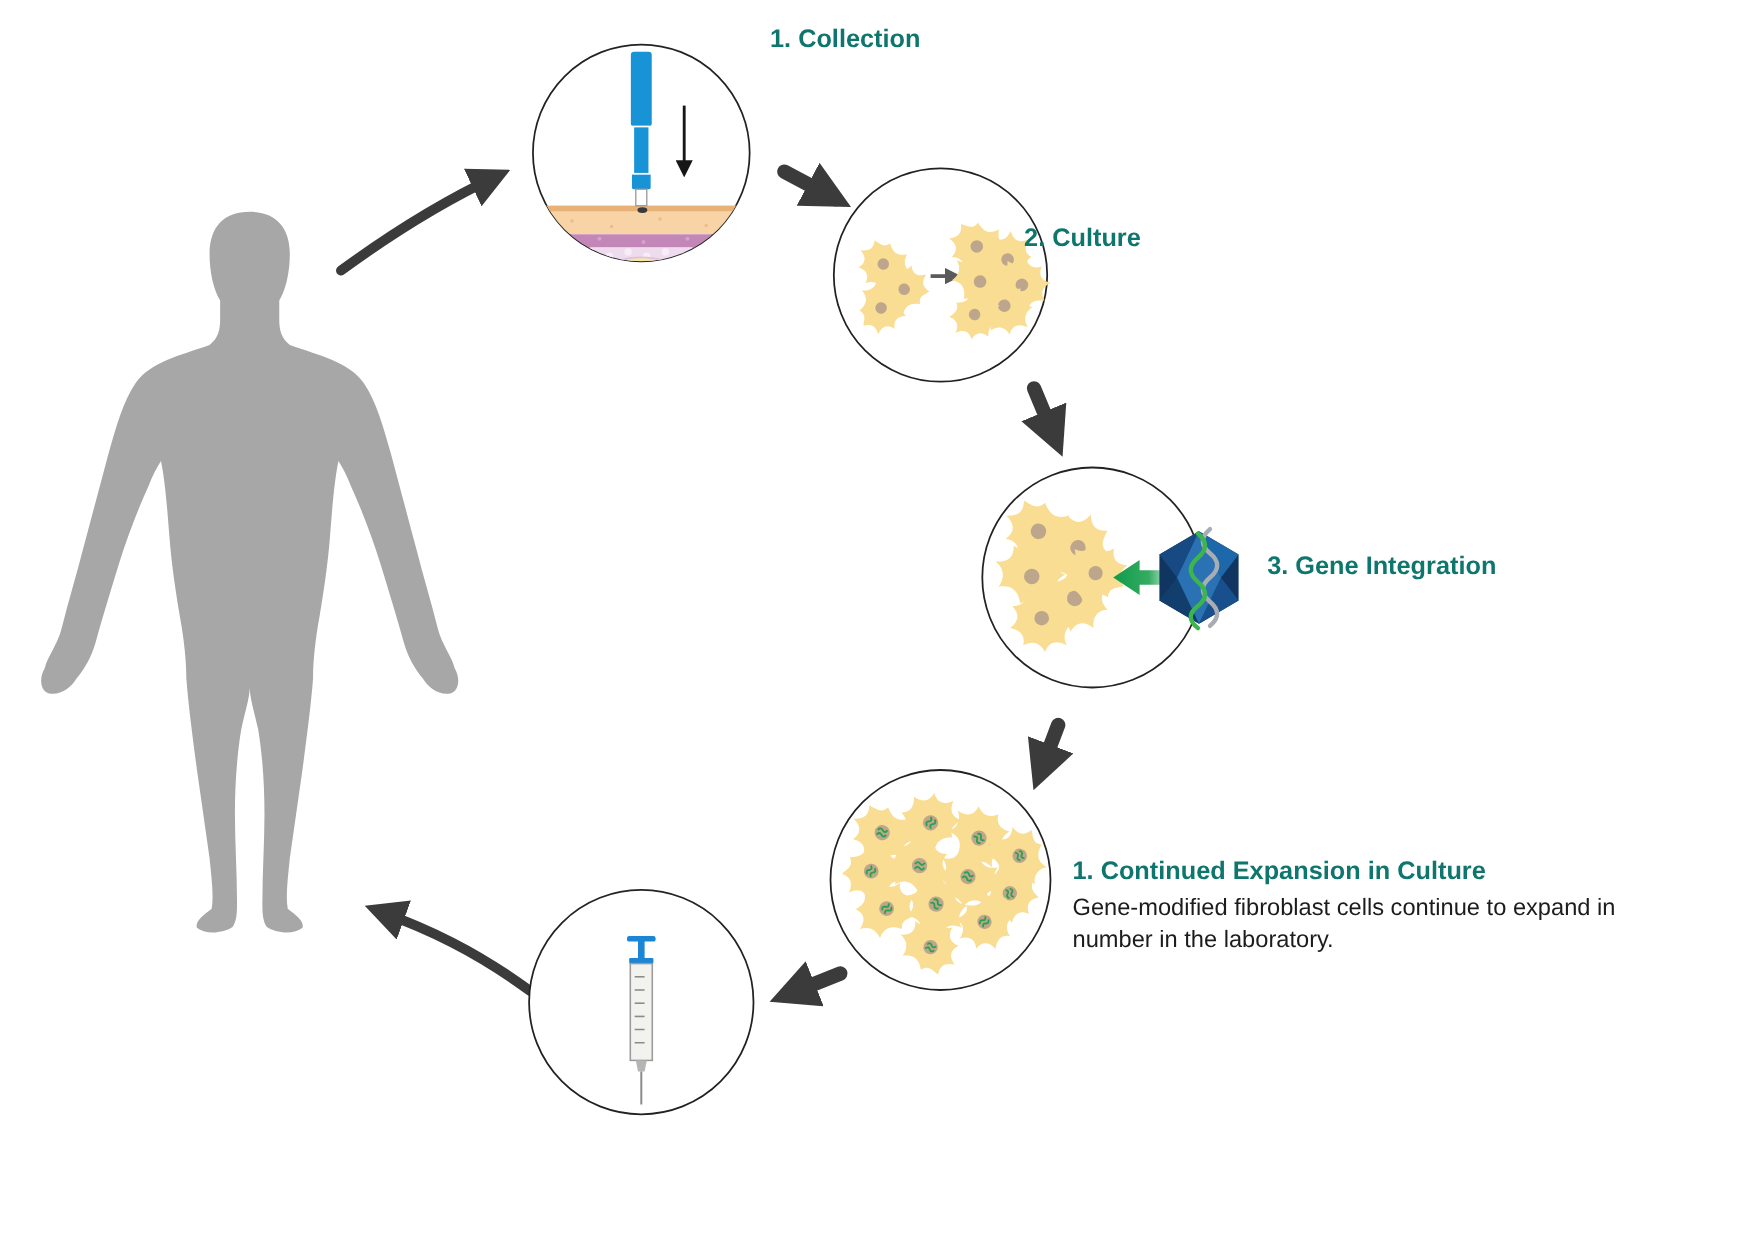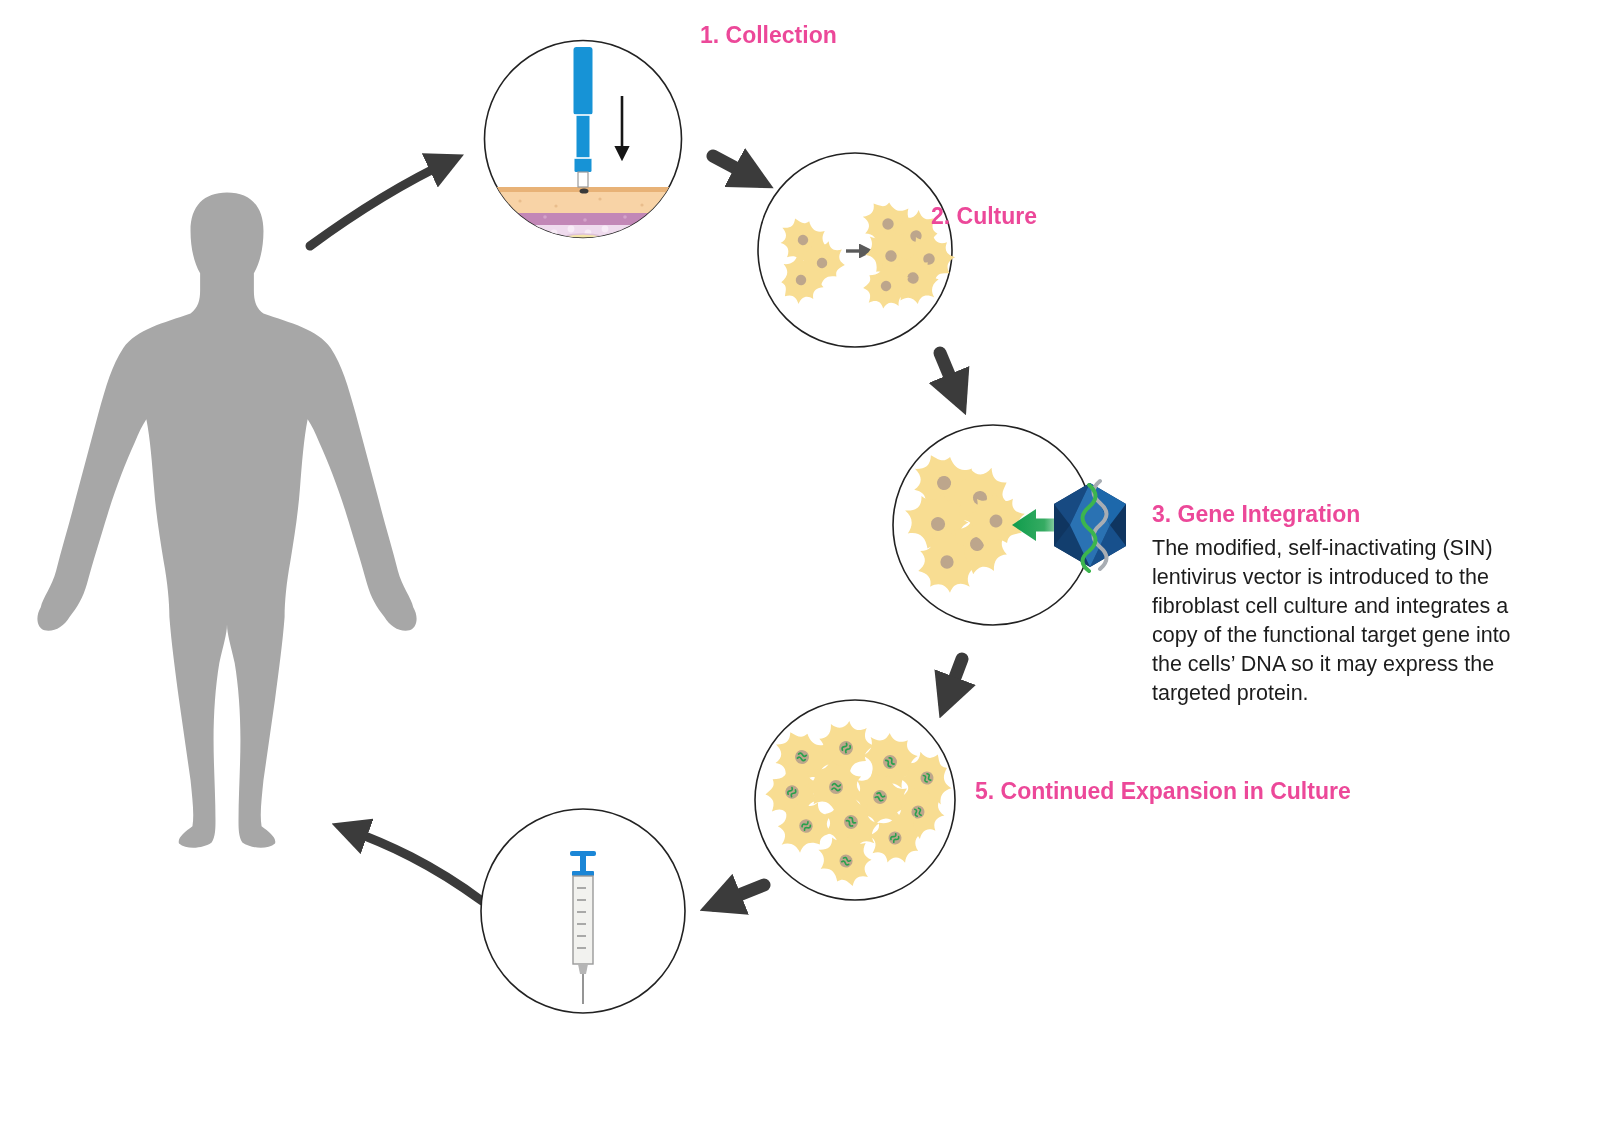--- a/index.html
+++ b/index.html
@@ -2,21 +2,21 @@
 <html><head>
 <meta charset="utf-8">
 <style>
   html,body{margin:0;padding:0;}
   body{
     width:1600px;height:1123px;background:#ffffff;position:relative;overflow:hidden;
     font-family:"Liberation Sans", sans-serif;
   }
   #diagram-canvas{position:absolute;left:0;top:0;}
   .step{position:absolute;color:#1c1c1c;}
-  .step-title{font-weight:bold;color:#ec4899;font-size:23px;line-height:28px;margin-bottom:6px;}
+  .step-title{font-weight:bold;color:#0f766e;font-size:23px;line-height:28px;margin-bottom:6px;}
   .step-desc{font-size:21.5px;line-height:29px;white-space:pre-line;}
   .s1{left:700px;top:21px;width:800px;}
   .s2{left:931px;top:202px;width:590px;}
   .s3{left:1152px;top:477px;width:410px;margin-top:23px;}
   .s4{left:975px;top:777px;width:600px;}
   .s5{left:88px;top:914px;width:480px;}
 </style>
 </head>
 <body>
 
@@ -214,26 +214,22 @@
 <div class="step s1">
   <div class="step-title">1. Collection</div>
 </div>
 
 <div class="step s2">
   <div class="step-title">2. Culture</div>
 </div>
 
 <div class="step s3">
   <div class="step-title">3. Gene Integration</div>
-  <div class="step-desc">The modified, self-inactivating (SIN)
-lentivirus vector is introduced to the
-fibroblast cell culture and integrates a
-copy of the functional target gene into
-the cells’ DNA so it may express the
-targeted protein.</div>
 </div>
 
 <div class="step s4">
-  <div class="step-title">5. Continued Expansion in Culture</div>
+  <div class="step-title">1. Continued Expansion in Culture</div>
+  <div class="step-desc">Gene-modified fibroblast cells continue to expand in
+number in the laboratory.</div>
 </div>
 
 <div class="step s5">
 </div>
 
 </body></html>

